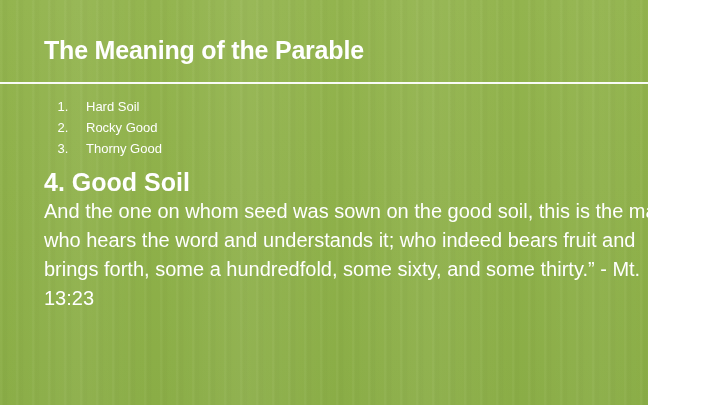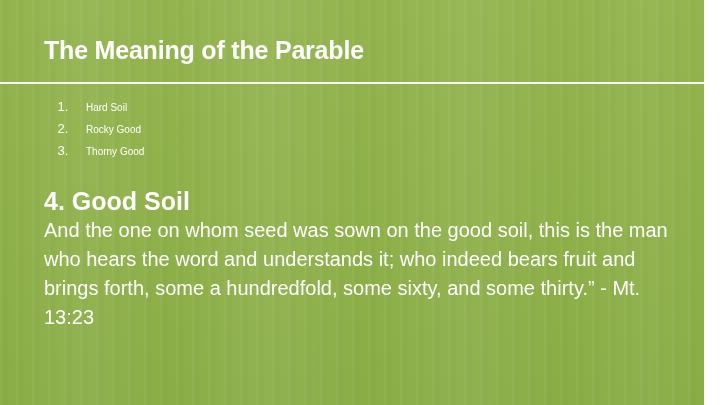--- a/index.html
+++ b/index.html
@@ -7,21 +7,21 @@
     padding: 0;
   }
   body {
     width: 720px;
     height: 405px;
     overflow: hidden;
     font-family: "Liberation Sans", sans-serif;
   }
   .slide {
     position: relative;
-    width: 704px;
+    width: 648px;
     height: 405px;
     background: #8fb14a;
     background-image:
       linear-gradient(to right,
         rgba(255,255,255,0.00) 0%,
         rgba(255,255,255,0.05) 12%,
         rgba(255,255,255,0.00) 24%,
         rgba(255,255,255,0.06) 38%,
         rgba(255,255,255,0.00) 52%,
         rgba(255,255,255,0.05) 66%,
@@ -86,25 +86,25 @@
     list-style: decimal;
     color: #ffffff;
   }
   ol.small-list > li {
     font-size: 13px;
     line-height: 21px;
     color: #ffffff;
     padding-left: 14px;
   }
   ol.small-list > li span {
-    font-size: 10px;
+    font-size: 13px;
     margin-top: 41px;
   }
   .big-item {
-    margin-top: 24px;
+    margin-top: 8px;
     font-size: 25px;
     font-weight: bold;
     color: #ffffff;
     line-height: 30px;
   }
   .paragraph {
     font-size: 20px;
     line-height: 29px;
     color: #ffffff;
     width: 648px;

